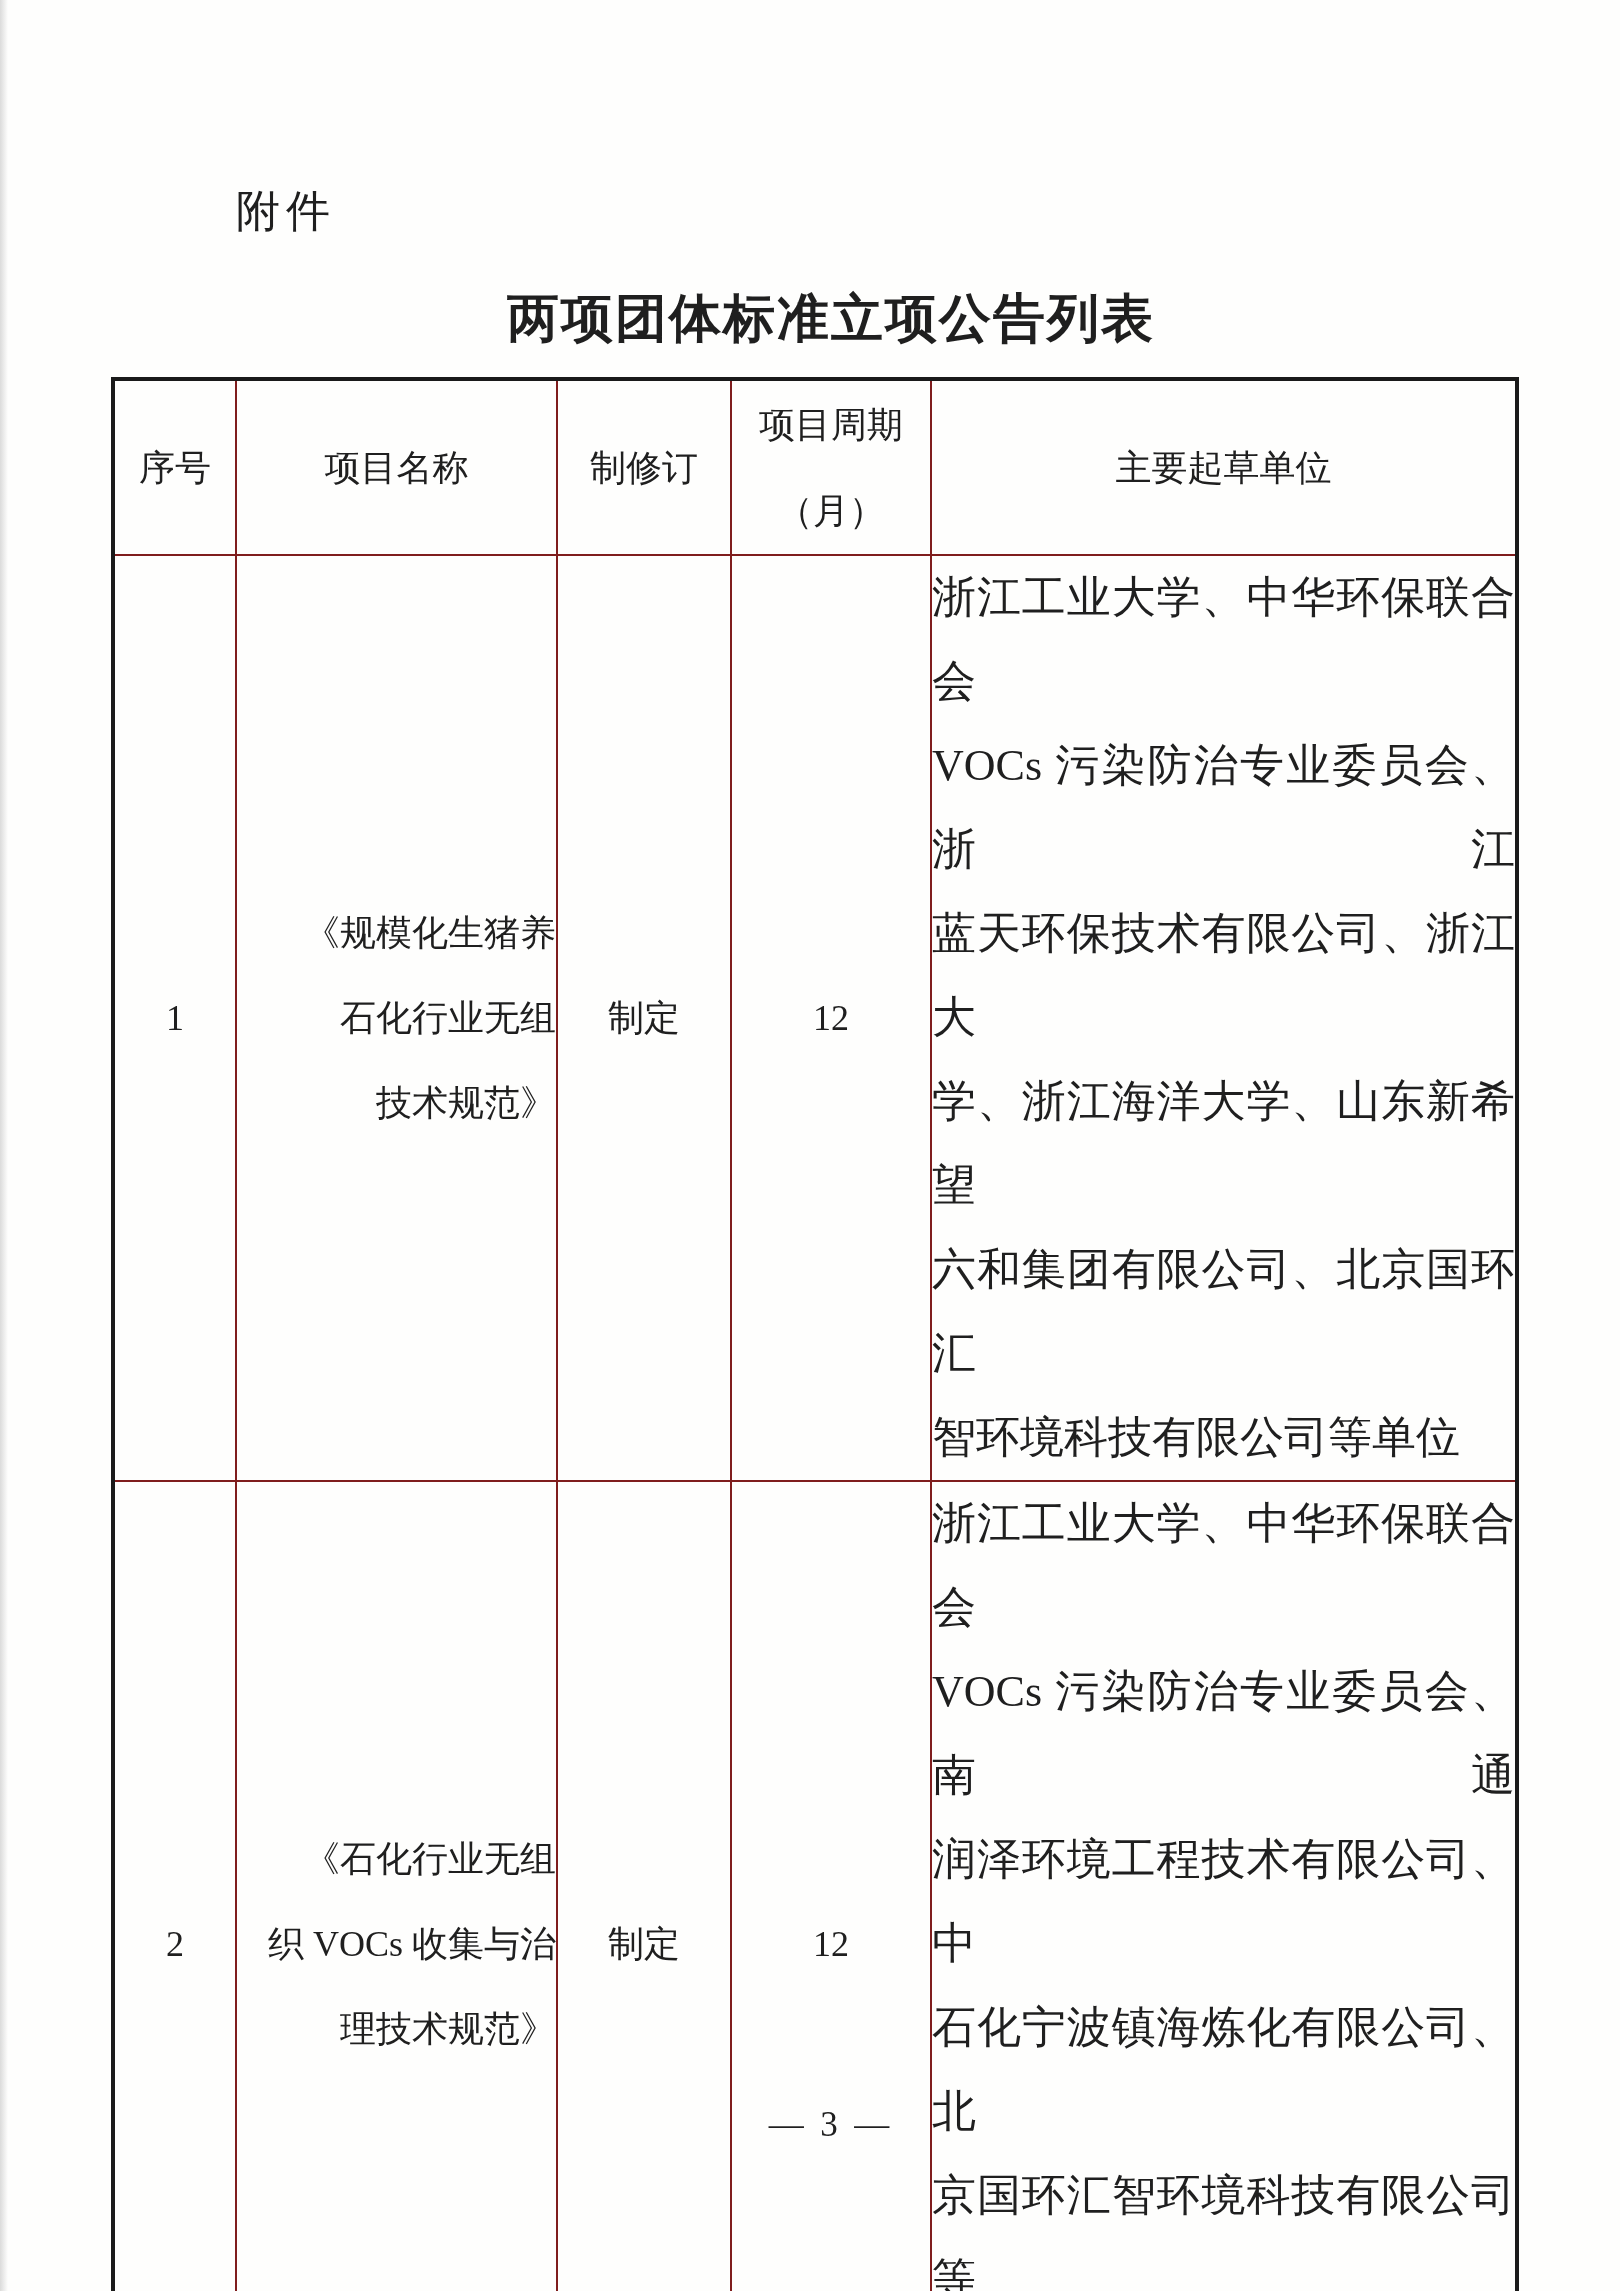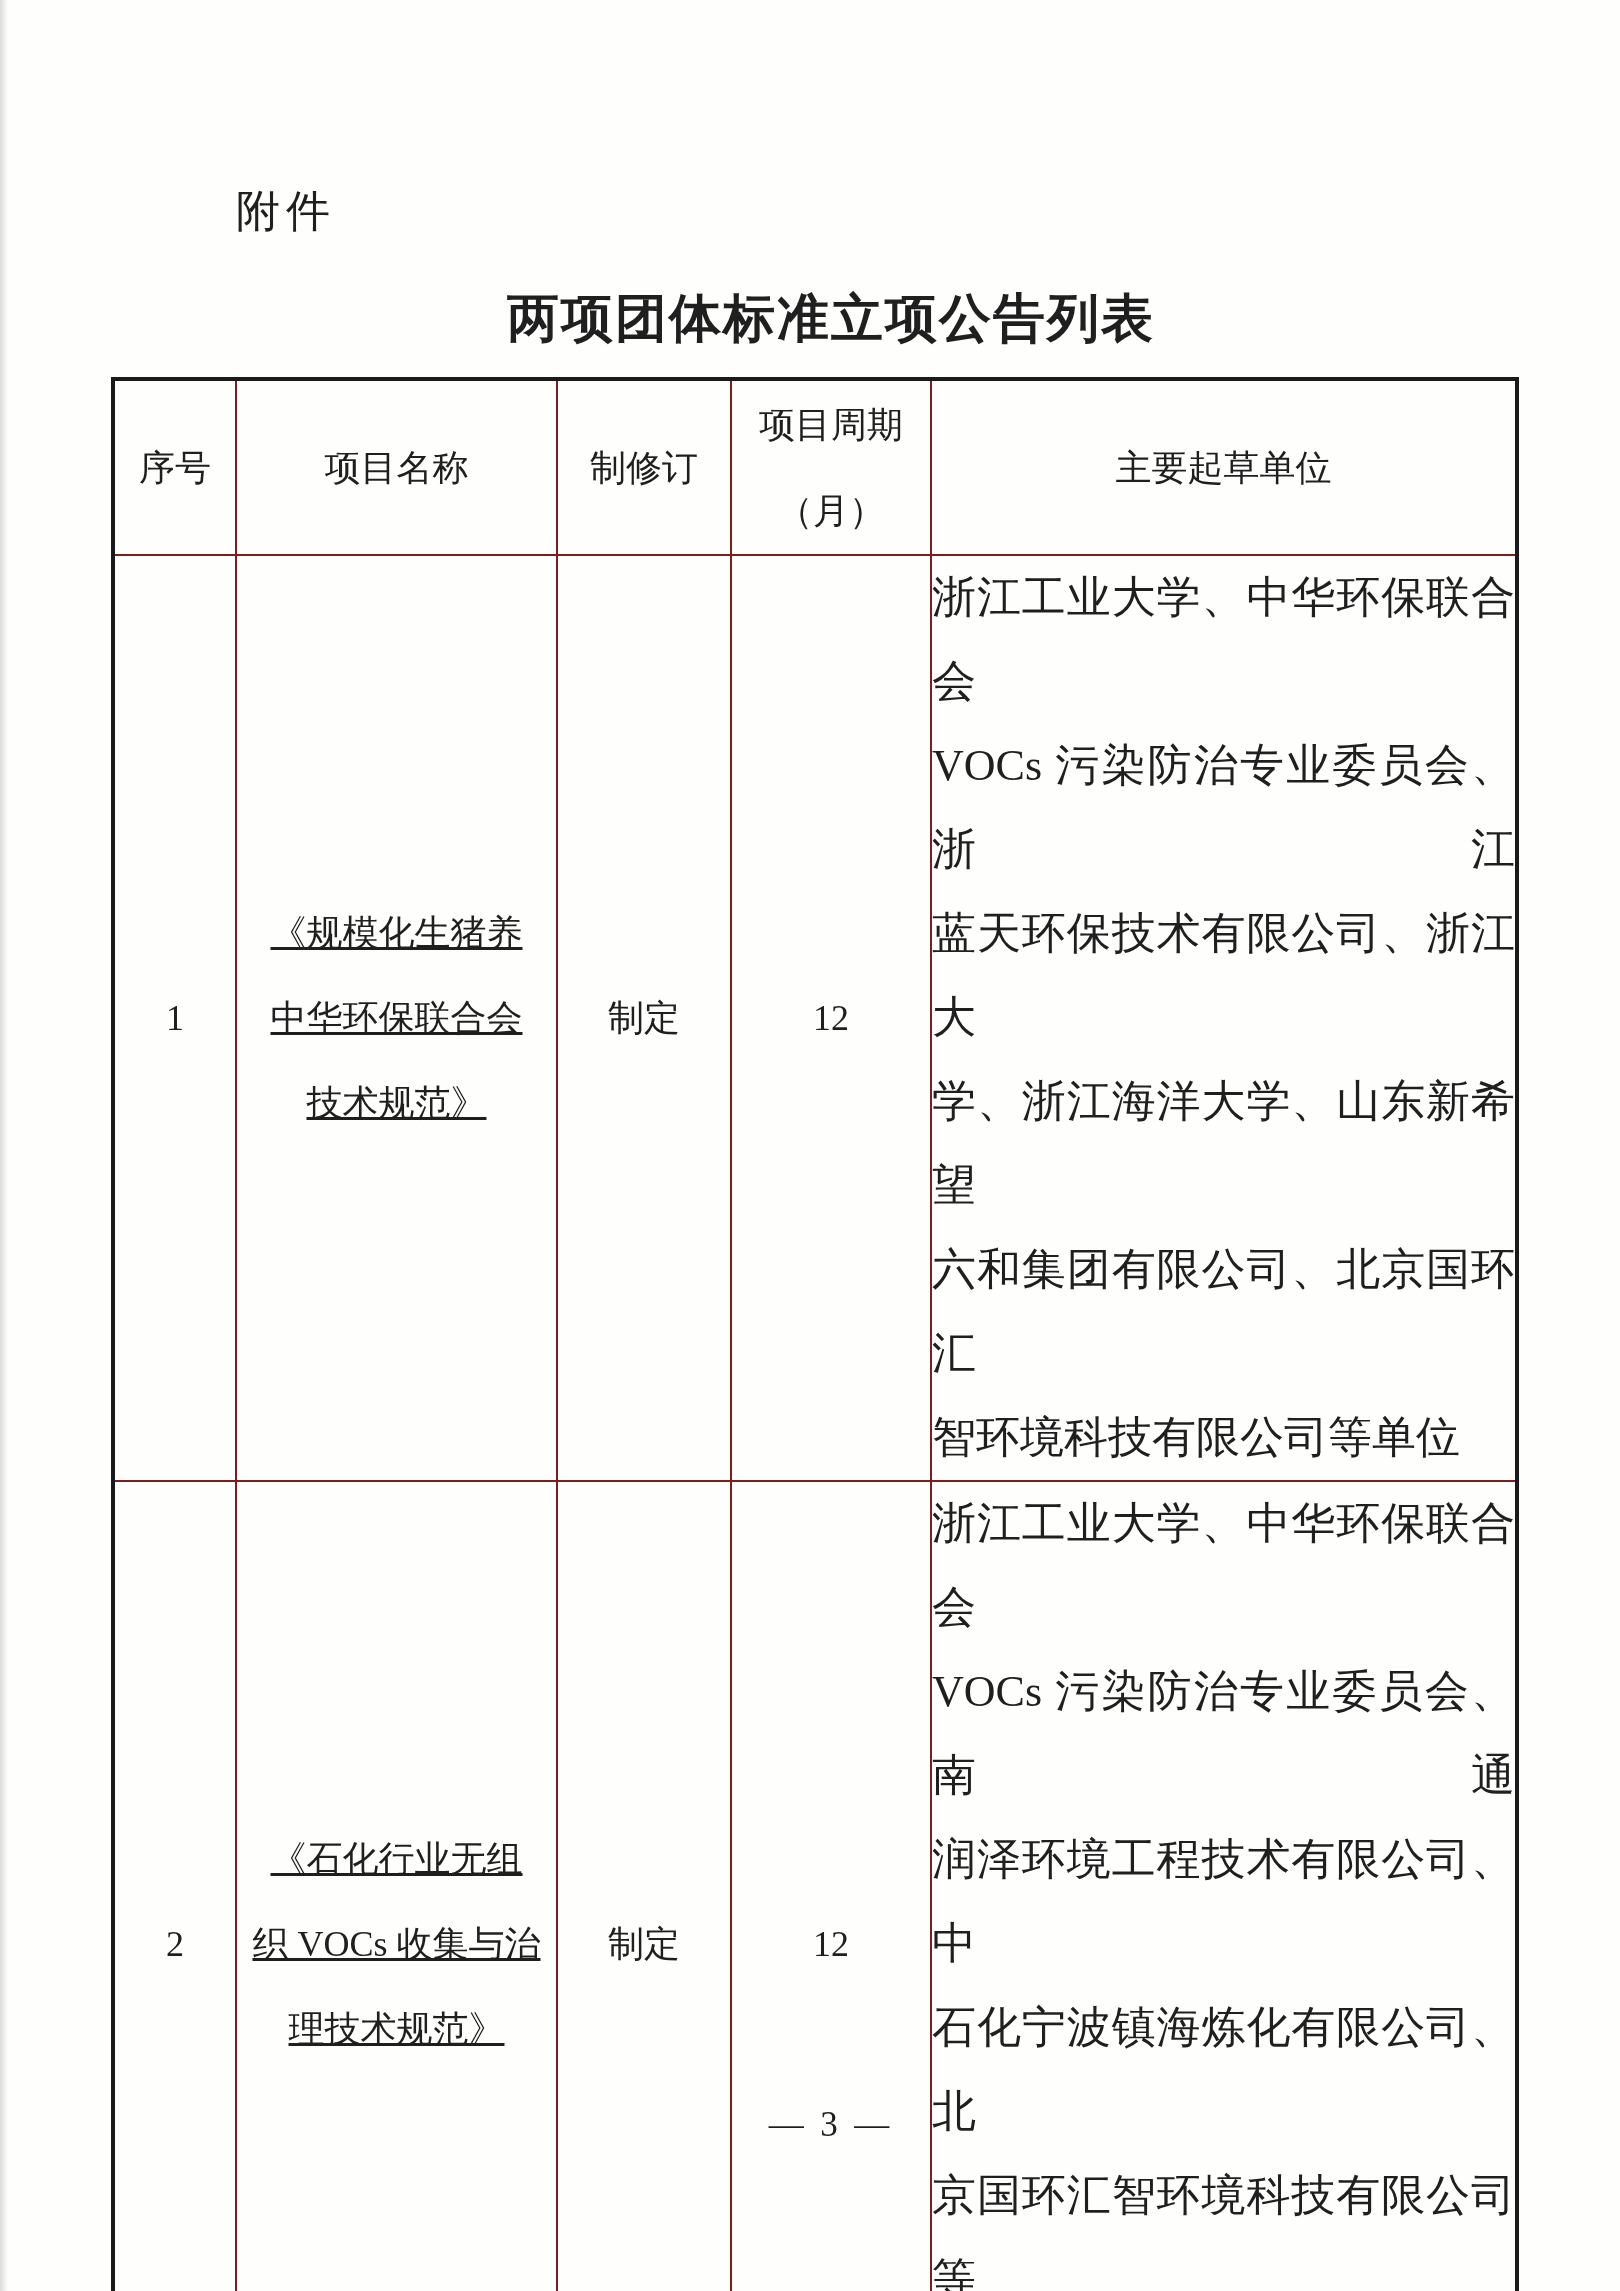--- a/index.html
+++ b/index.html
@@ -69,23 +69,22 @@
     font-weight: bold;
     text-align: center;
     line-height: 86px;
   }
   td.cell-center {
     font-size: 36px;
     text-align: center;
   }
   td.name-cell {
     font-size: 36px;
-    text-align: center;
+    text-align: right;
     line-height: 85px;
-    text-decoration: underline;
   }
   td.drafters-cell {
     font-size: 44px;
     line-height: 84px;
     padding: 0 17.6px;
   }
   .jline {
     text-align: justify;
     text-align-last: justify;
   }
@@ -130,21 +129,21 @@
             <div>项目周期</div>
             <div>（月）</div>
           </th>
           <th class="hcell">主要起草单位</th>
         </tr>
 
         <tr class="body-row-1">
           <td class="cell-center">1</td>
           <td class="name-cell">
             <div>《规模化生猪养</div>
-            <div>中华环保联合会</div>
+            <div>石化行业无组</div>
             <div>技术规范》</div>
           </td>
           <td class="cell-center">制定</td>
           <td class="cell-center">12</td>
           <td class="drafters-cell">
             <div class="jline">浙江工业大学、中华环保联合会</div>
             <div class="jline">VOCs 污染防治专业委员会、浙江</div>
             <div class="jline">蓝天环保技术有限公司、浙江大</div>
             <div class="jline">学、浙江海洋大学、山东新希望</div>
             <div class="jline">六和集团有限公司、北京国环汇</div>

